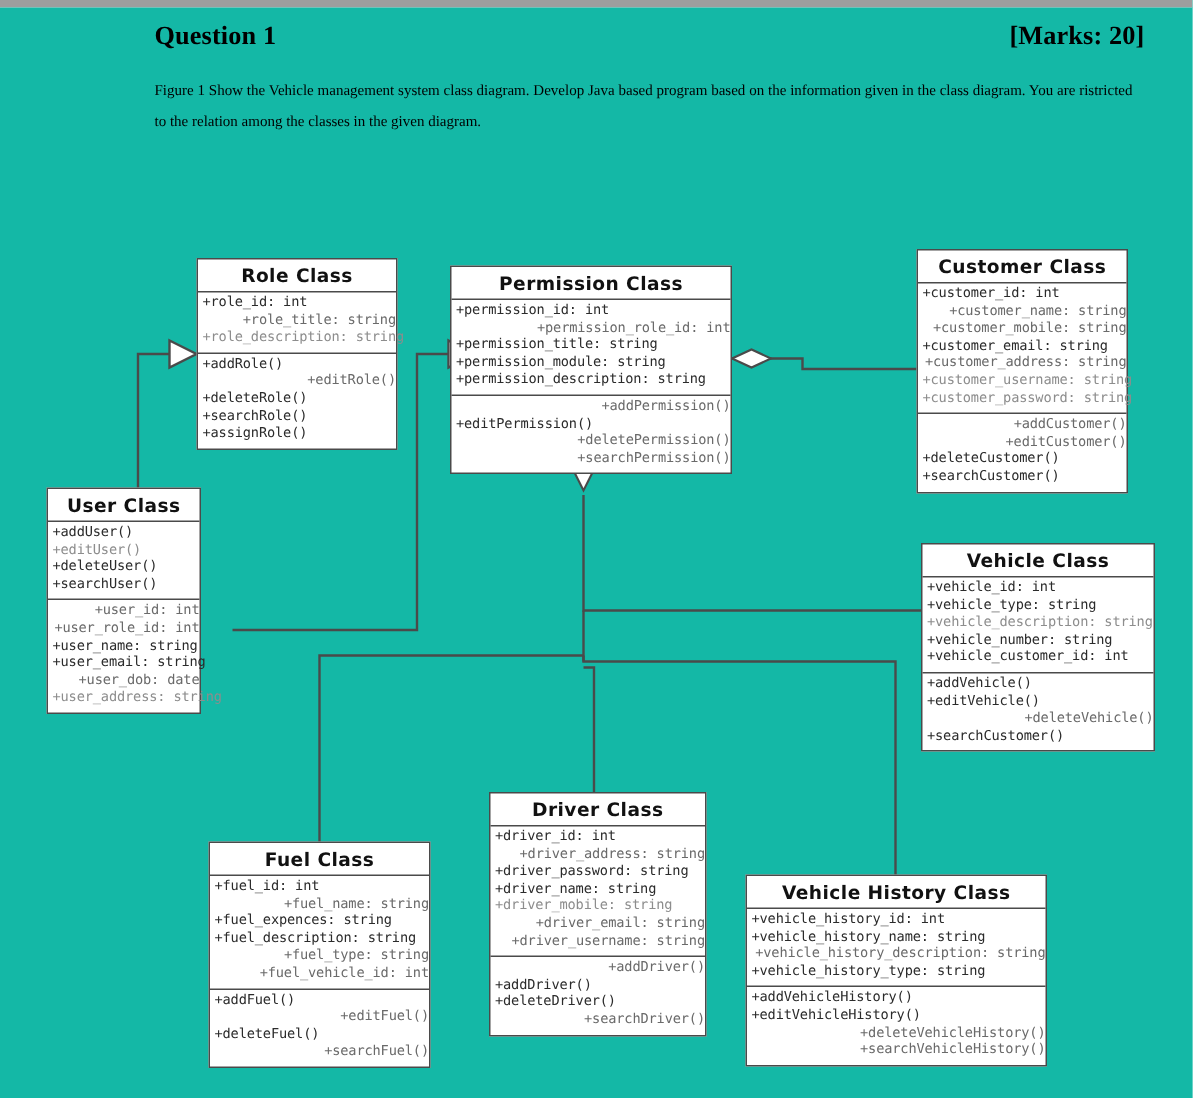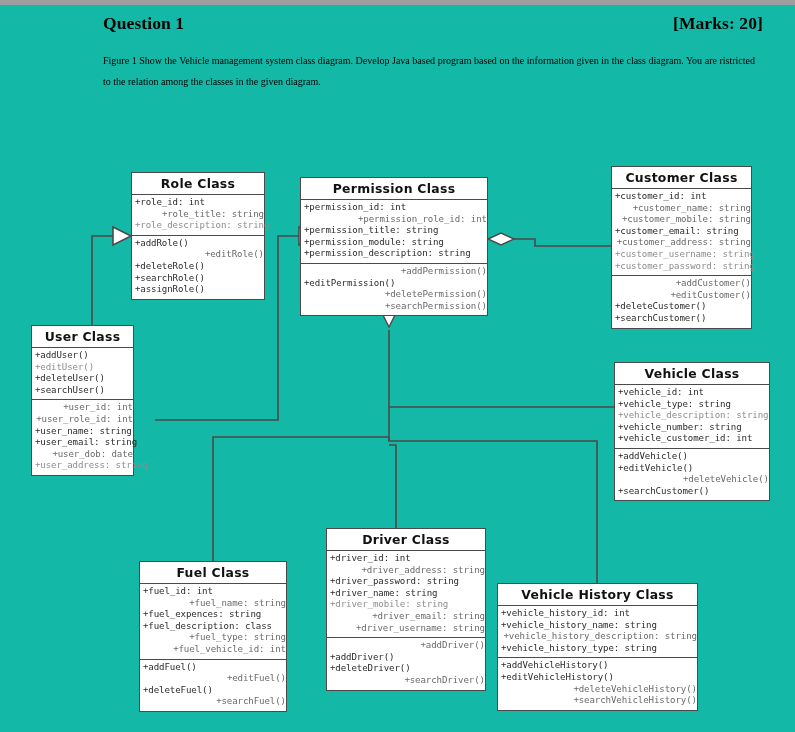--- a/index.html
+++ b/index.html
@@ -208,21 +208,21 @@
       <div class="row">+vehicle_customer_id: int</div>
     </div>
     <div class="compart">
       <div class="row">+addVehicle()</div>
       <div class="row">+editVehicle()</div>
       <div class="row semifaded">+deleteVehicle()</div>
       <div class="row">+searchCustomer()</div>
     </div>
   </div>
 
-  <div class="uml" style="left:326px;top:523px;width:160px;">
+  <div class="uml" style="left:326px;top:523px;width:145px;">
     <div class="title">Driver Class</div>
     <div class="compart">
       <div class="row">+driver_id: int</div>
       <div class="row semifaded">+driver_address: string</div>
       <div class="row">+driver_password: string</div>
       <div class="row">+driver_name: string</div>
       <div class="row faded">+driver_mobile: string</div>
       <div class="row semifaded">+driver_email: string</div>
       <div class="row semifaded">+driver_username: string</div>
     </div>
@@ -233,21 +233,21 @@
       <div class="row semifaded">+searchDriver()</div>
     </div>
   </div>
 
   <div class="uml" style="left:139px;top:556px;width:148px;">
     <div class="title">Fuel Class</div>
     <div class="compart">
       <div class="row">+fuel_id: int</div>
       <div class="row semifaded">+fuel_name: string</div>
       <div class="row">+fuel_expences: string</div>
-      <div class="row">+fuel_description: class</div>
+      <div class="row">+fuel_description: string</div>
       <div class="row semifaded">+fuel_type: string</div>
       <div class="row semifaded">+fuel_vehicle_id: int</div>
     </div>
     <div class="compart">
       <div class="row">+addFuel()</div>
       <div class="row semifaded">+editFuel()</div>
       <div class="row">+deleteFuel()</div>
       <div class="row semifaded">+searchFuel()</div>
     </div>
   </div>

